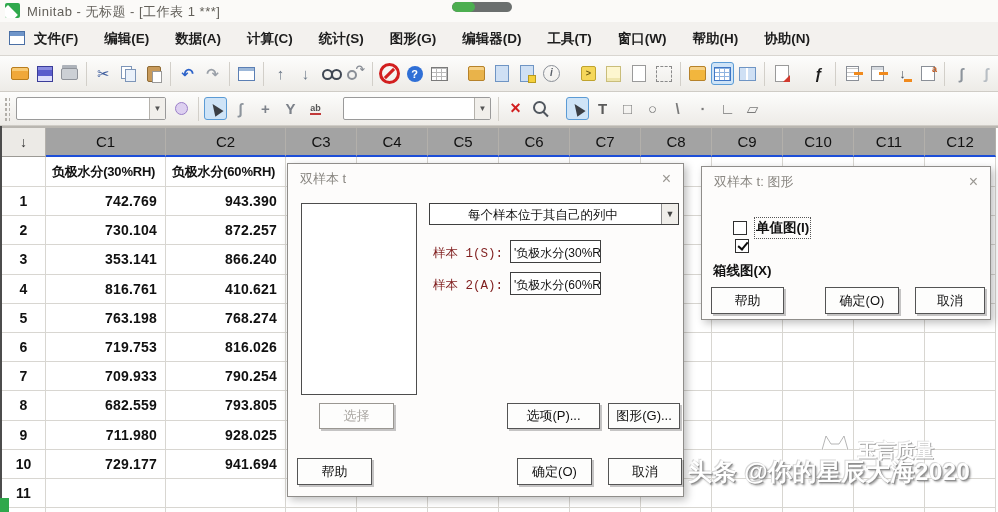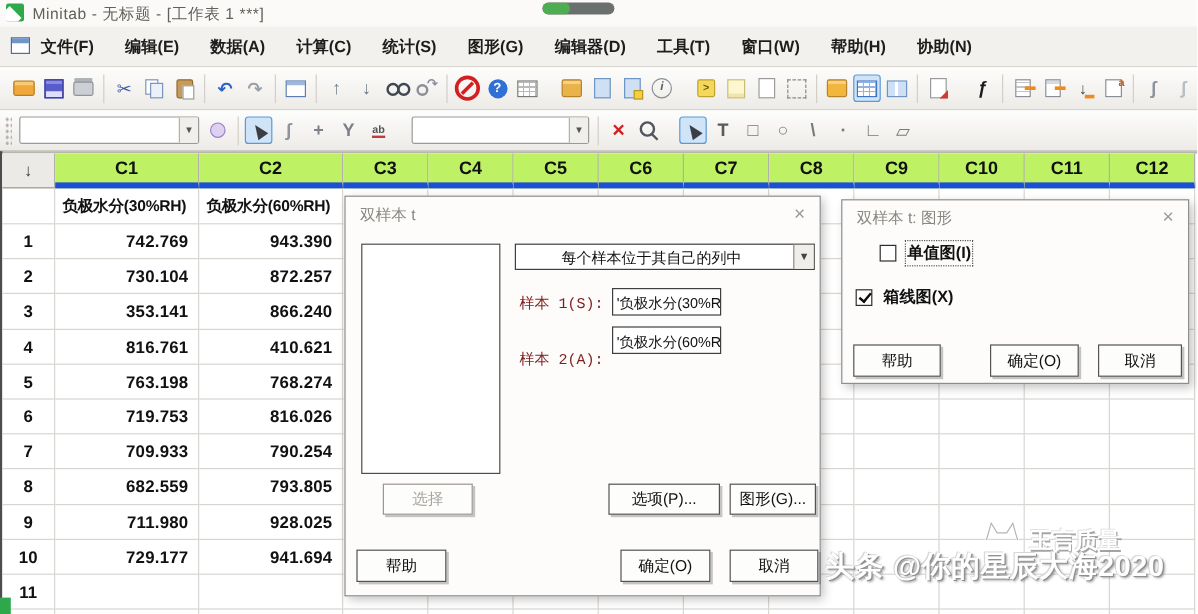--- a/index.html
+++ b/index.html
@@ -87,21 +87,21 @@
   .ic-pointer::before, .ic-pointer2::before { content:""; width:0; height:0;
     border-left:5px solid transparent; border-right:5px solid transparent; border-bottom:12px solid #3b3f45; transform:rotate(-35deg); }
 
   
   .ws-frame-left { position:absolute; left:0; top:126px; width:2px; height:386px; background:#4c4c4c; }
   .ws-topline { position:absolute; left:0; top:126px; width:998px; height:2px; background:#b9b6b0; }
   .worksheet { position:absolute; left:2px; top:128px; display:grid;
     grid-template-columns:44px 120px 120px repeat(10,71px);
     grid-template-rows:29px 30px repeat(12,29.2px); background:#fff; }
   .ws-cell { border-right:1px solid #d8d6d1; border-bottom:1px solid #d8d6d1; display:flex; align-items:center; font-size:14px; color:#111; overflow:hidden; white-space:nowrap; }
-  .ws-h { background:#bef264; border-right:1px solid #b3b0ab; border-bottom:5px solid #1d4ed8; font-weight:700; font-size:15px; justify-content:center; }
+  .ws-h { background:#a3a3a3; border-right:1px solid #b3b0ab; border-bottom:2px solid #1d4ed8; font-weight:400; font-size:15px; justify-content:center; }
   .ws-corner { background:#eceae6; border-right:1px solid #b3b0ab; border-bottom:1px solid #9c9a95; justify-content:center; font-weight:700; color:#333; }
   .ws-var { font-weight:700; font-size:13px; justify-content:flex-start; padding-left:6px; letter-spacing:-.2px; }
   .ws-rn { font-weight:700; justify-content:center; }
   .ws-num { justify-content:flex-end; padding-right:8px; font-weight:600; letter-spacing:.2px; }
 
   
   .dialog { position:absolute; background:#fdfcfb; border:1px solid #8f8d8a; box-shadow:3px 3px 8px rgba(0,0,0,.25); }
   .dlg-title { position:absolute; left:0; top:0; right:0; height:30px; display:flex; align-items:center; padding:0 12px; }
   .dlg-title-text { font-size:13px; color:#8a8782; flex:1; }
   .dlg-close { font-size:16px; color:#9a9792; cursor:default; line-height:16px; }
@@ -433,40 +433,40 @@
       <span class="dlg-title-text">双样本 t</span>
       <span class="dlg-close">×</span>
     </div>
     <div class="d1-list"></div>
     <div class="d1-combo">
       <span class="d1-combo-val">每个样本位于其自己的列中</span>
       <span class="d1-combo-btn">▼</span>
     </div>
     <span class="d1-label" style="left:145px;top:81px;">样本 1(S):</span>
     <div class="d1-field" style="left:222px;top:76px;">'负极水分(30%RH</div>
-    <span class="d1-label" style="left:145px;top:127px;">样本 2(A):</span>
+    <span class="d1-label" style="left:145px;top:113px;">样本 2(A):</span>
     <div class="d1-field" style="left:222px;top:108px;">'负极水分(60%RH</div>
     <div class="btn disabled" style="left:31px;top:239px;width:75px;height:26px;">选择</div>
     <div class="btn" style="left:219px;top:239px;width:93px;height:26px;">选项(P)...</div>
     <div class="btn" style="left:320px;top:239px;width:72px;height:26px;text-align:center;">图形(G)...</div>
     <div class="btn" style="left:9px;top:294px;width:75px;height:27px;">帮助</div>
     <div class="btn" style="left:229px;top:294px;width:75px;height:27px;">确定(O)</div>
     <div class="btn" style="left:320px;top:294px;width:74px;height:27px;">取消</div>
   </div>
 
   <div class="dialog d2">
     <div class="dlg-title">
       <span class="dlg-title-text">双样本 t: 图形</span>
       <span class="dlg-close">×</span>
     </div>
-    <div class="cb-row" style="top:35px;padding-left:20px;">
+    <div class="cb-row" style="top:52px;padding-left:20px;">
       <span class="cb" id="cb1"></span>
       <span class="cb-label focused">单值图(I)</span>
     </div>
-    <div class="cb-row" style="top:72px;">
+    <div class="cb-row" style="top:72px;flex-direction:column;">
       <span class="cb checked" id="cb2"></span>
       <span class="cb-label">箱线图(X)</span>
     </div>
     <div class="btn" style="left:9px;top:120px;width:73px;height:27px;">帮助</div>
     <div class="btn" style="left:123px;top:120px;width:74px;height:27px;">确定(O)</div>
     <div class="btn" style="left:213px;top:120px;width:70px;height:27px;">取消</div>
   </div>
 
   <svg class="wm-cat" width="34" height="20" viewBox="0 0 34 20">
     <path d="M4 18 L8 4 L13 12 L21 12 L26 4 L30 18" fill="none" stroke="#ffffff" stroke-width="2.5" opacity="0.95"></path>

